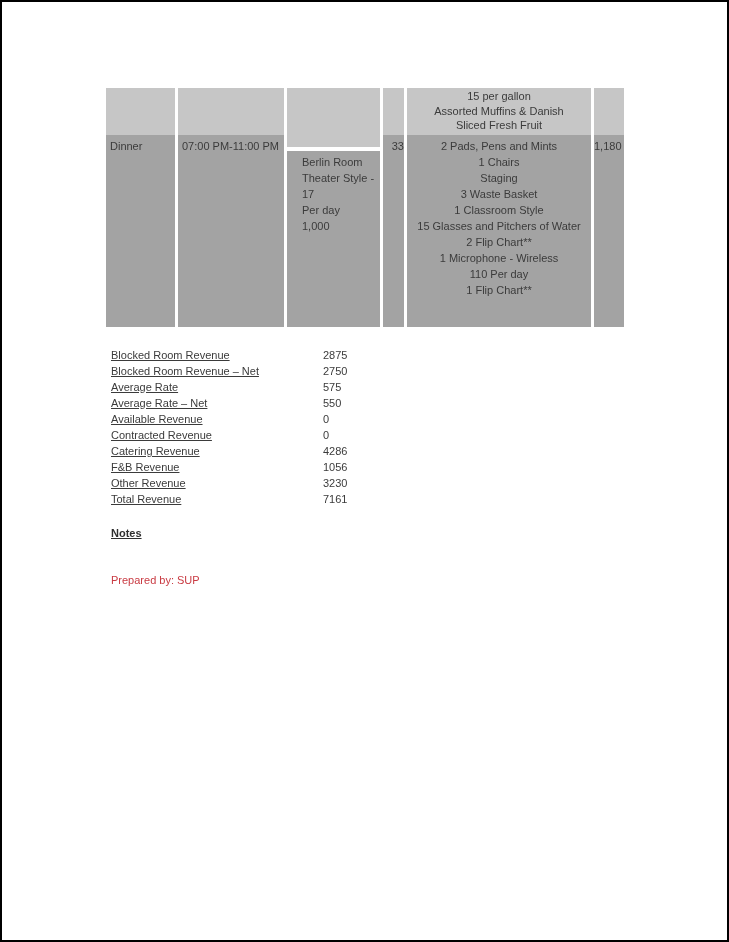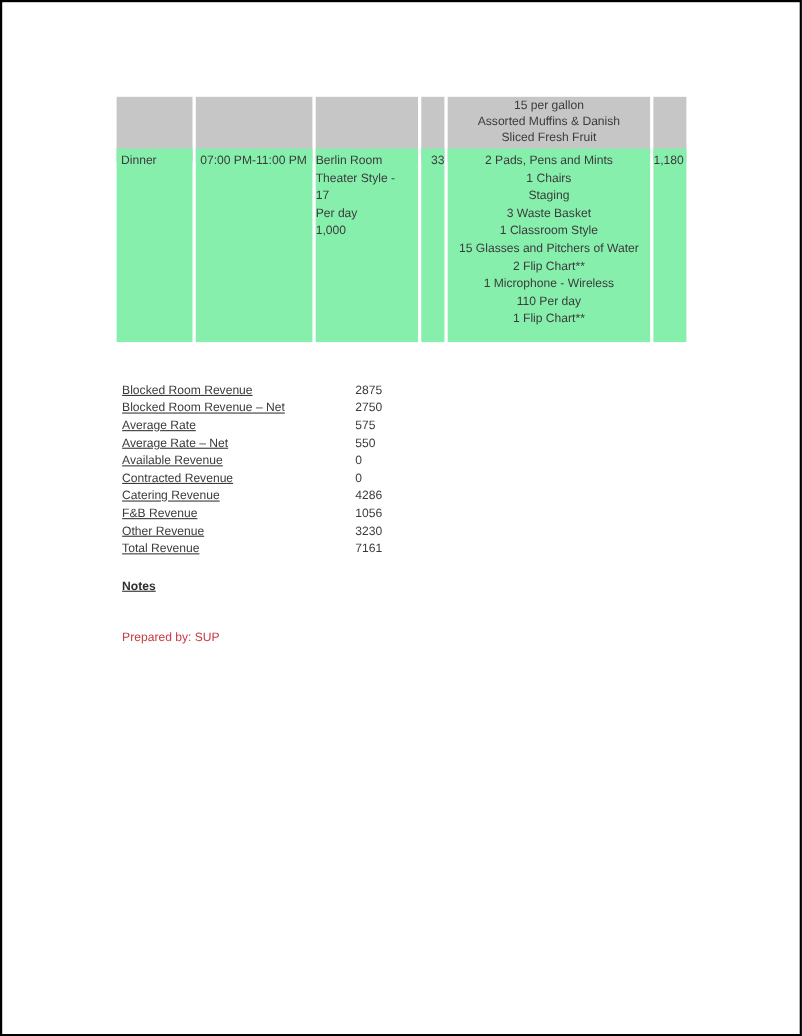--- a/index.html
+++ b/index.html
@@ -20,25 +20,25 @@
     position: absolute;
     left: 104px; top: 86px;
     display: grid;
     grid-template-columns: 69px 106px 93px 21px 184px 30px;
     grid-template-rows: 44px auto;
     column-gap: 3px;
     row-gap: 3px;
   }
   .cell { box-sizing: border-box; }
   .hcell { background: #c6c6c6; height: 59px; }
-  .bcell { background: #86efac; min-height: 176px; line-height: 16px; padding-top: 3px; }
+  .bcell { background: #a3a3a3; min-height: 176px; line-height: 16px; padding-top: 3px; }
   .hline { line-height: 14.5px; }
   .menu-cell { text-align: center; padding-top: 1px; }
   .meal-cell, .time-cell { padding-left: 4px; }
-  .room-cell { padding-left: 0; }
+  .room-cell { padding-left: 15px; margin-top: 16px; }
   .attendees-cell { text-align: right; padding-right: 0; }
   .items-cell { text-align: center; }
   .amount-cell { text-align: center; padding-right: 14px; }
 
   
   .revenue { position: absolute; left: 109px; top: 345px; }
   .rev-row { display: flex; line-height: 16px; }
   .rev-label { width: 212px; text-decoration: underline; }
   .rev-value { }
 

